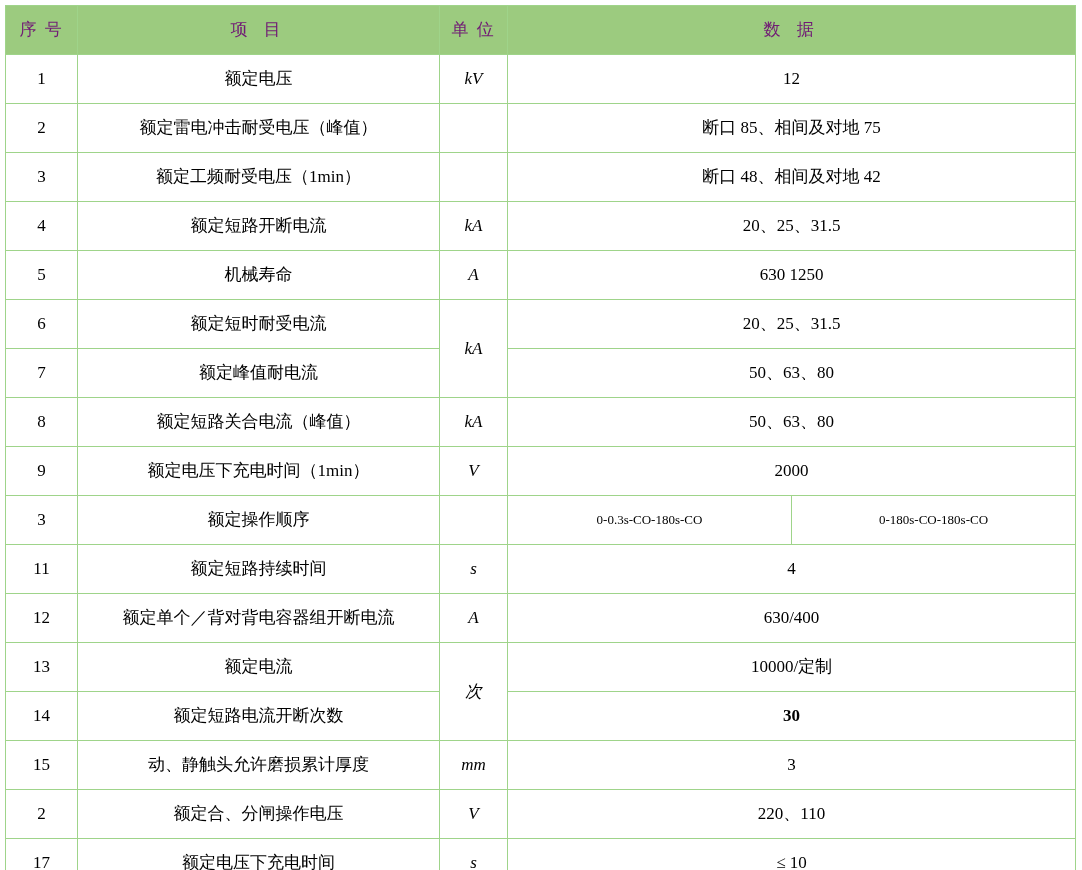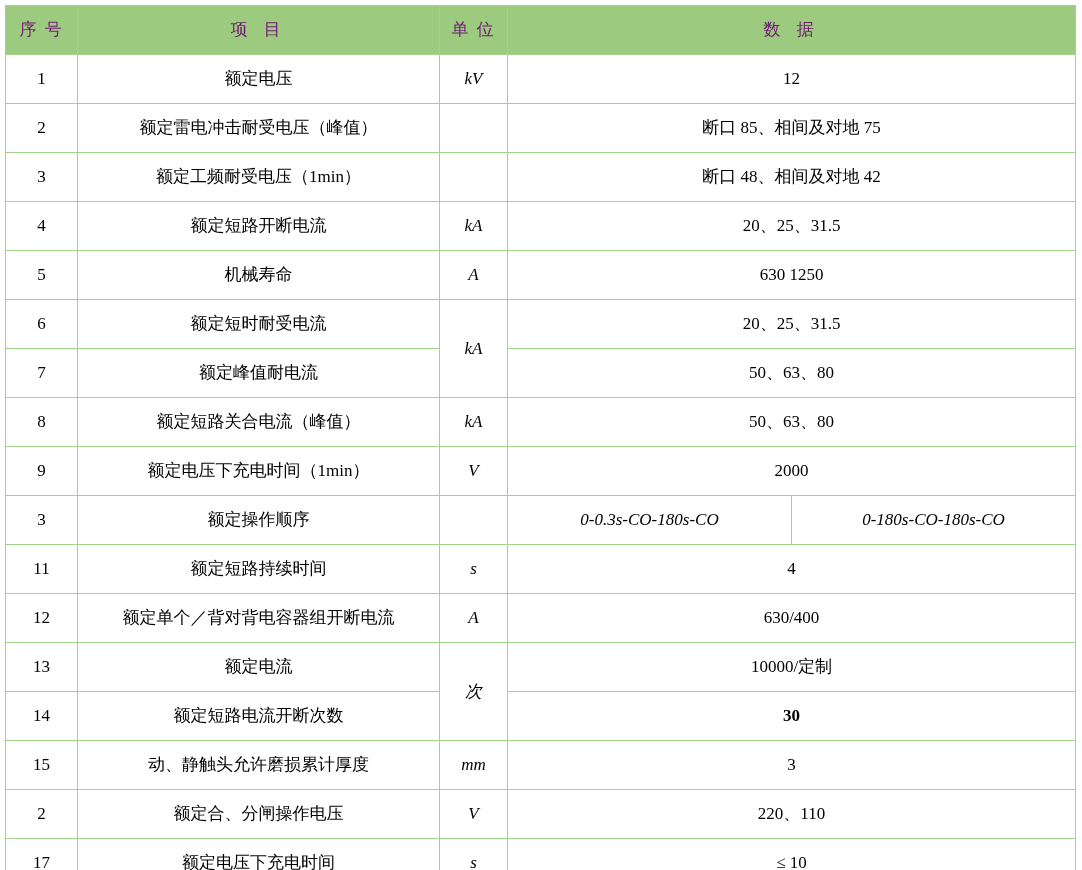--- a/index.html
+++ b/index.html
@@ -53,22 +53,21 @@
     display: flex;
     width: 100%;
     height: 100%;
     align-items: stretch;
   }
   .split-wrap > div {
     flex: 1;
     display: flex;
     align-items: center;
     justify-content: center;
-    font-size: 17px;
-    font-style: italic;
+    font-size: 13px;
   }
   .split-wrap > div:first-child {
     border-right: 1px solid #9fd48a;
   }
 </style>
 </head>
 <body>
 
 <table id="spec-table">
   <colgroup>

